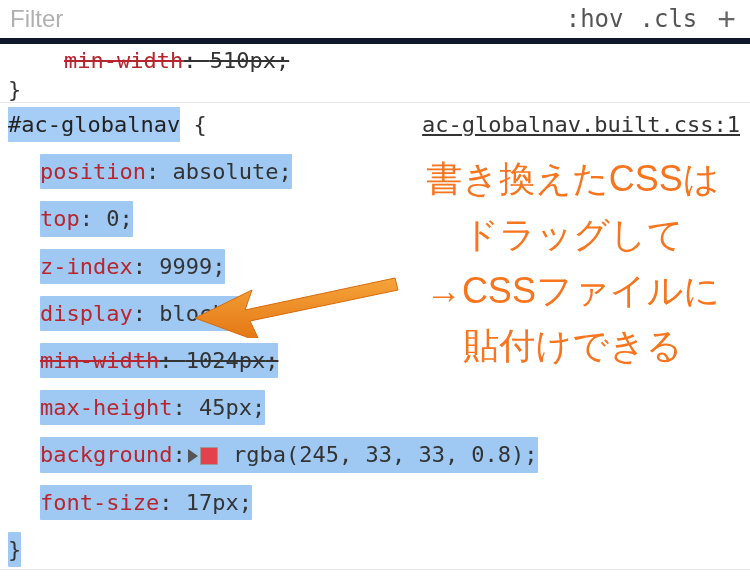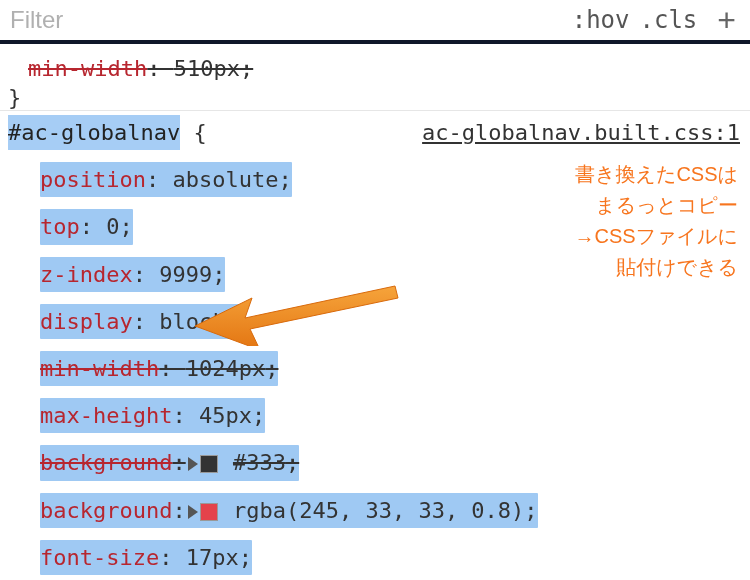--- a/index.html
+++ b/index.html
@@ -7,38 +7,38 @@
     width: 750px;
     height: 580px;
     overflow: hidden;
     font-family: Menlo, Consolas, monospace;
     font-size: 22px;
     background: #fff;
     color: #222;
   }
   .toolbar {
     height: 44px;
-    border-bottom: 4px solid #0f172a;
+    border-bottom: 6px solid #0f172a;
     display: flex;
     align-items: center;
     padding: 0 10px;
     font-family: "Helvetica Neue", Arial, sans-serif;
   }
   .filter-input {
     flex: 1;
     border: none;
     outline: none;
     font-size: 24px;
     color: #222;
     background: transparent;
     font-family: "Helvetica Neue", Arial, sans-serif;
   }
   .filter-input::placeholder { color: #b0b0b0; }
   .tb-btn {
-    margin-left: 10px;
+    margin-left: 16px;
     color: #555;
     font-size: 24px;
     cursor: pointer;
     font-family: Menlo, Consolas, monospace;
   }
   .plus-btn {
     color: #666;
     font-size: 32px;
     font-weight: 300;
     line-height: 20px;
@@ -98,37 +98,36 @@
   }
 
   
   .annot {
     position:absolute;
     right: 12px;
     top: 48px;
     width: 330px;
     color: #f7751e;
     font-family: "Hiragino Sans","Meiryo",sans-serif;
-    font-size: 20px;
+    font-size: 36px;
     line-height: 1.55;
-    text-align: right;
+    text-align: center;
     pointer-events: none;
   }
   .arrow {
     position:absolute;
     left: 190px;
     top: 165px;
     pointer-events:none;
   }
 
   
   .frag-top {
-    padding-left: 28px;
+    padding-left: 64px;
     line-height:1.5;
-    margin-top:8px;
   }
   .frag-top .prop { color:#b7262f; text-decoration:line-through;}
   .frag-bottom-sel { color:#333; }
   .frag-bottom-sel .ghost { color:#ababab; }
   .bottom-row {
     position: relative;
     padding-top: 2px;
   }
   .bottom-src {
     position:absolute;
@@ -160,32 +159,31 @@
     <span class="sel">#ac-globalnav</span><span class="brace"> {</span>
   </div>
 
   <div id="decls">
       <div class="line"><span class="indent"></span><span class="hl"><span class="prop">position</span><span class="punct">: </span><span class="val">absolute</span><span class="punct">;</span></span></div>
       <div class="line"><span class="indent"></span><span class="hl"><span class="prop">top</span><span class="punct">: </span><span class="val">0</span><span class="punct">;</span></span></div>
       <div class="line"><span class="indent"></span><span class="hl"><span class="prop">z-index</span><span class="punct">: </span><span class="val">9999</span><span class="punct">;</span></span></div>
       <div class="line"><span class="indent"></span><span class="hl"><span class="prop">display</span><span class="punct">: </span><span class="val">block</span><span class="punct">;</span></span></div>
       <div class="line"><span class="indent"></span><span class="hl"><span class="prop strike">min-width</span><span class="punct strike">: </span><span class="val strike">1024px</span><span class="punct strike">;</span></span></div>
       <div class="line"><span class="indent"></span><span class="hl"><span class="prop">max-height</span><span class="punct">: </span><span class="val">45px</span><span class="punct">;</span></span></div>
-      <div class="line"><span class="indent"></span><span class="hl"><span class="prop strike">background</span><span class="punct strike">:</span><span class="tri"></span><span class="swatch" style="background: rgb(51, 51, 51);"></span> <span class="val strike">#333</span><span class="punct strike">;</span></span></div>
       <div class="line"><span class="indent"></span><span class="hl"><span class="prop">background</span><span class="punct">:</span><span class="tri"></span><span class="swatch" style="background: rgba(245, 33, 33, 0.8);"></span> <span class="val">rgba(245, 33, 33, 0.8)</span><span class="punct">;</span></span></div>
       <div class="line"><span class="indent"></span><span class="hl"><span class="prop">font-size</span><span class="punct">: </span><span class="val">17px</span><span class="punct">;</span></span></div>
     </div>
 
   <div class="line">
     <span class="brace hl">}</span>
   </div>
 
   <div class="annot">
     <div>書き換えたCSSは</div>
-    <div>まるっとコピー</div>
+    <div>ドラッグして</div>
     <div>→CSSファイルに</div>
     <div>貼付けできる</div>
   </div>
 
   <svg class="arrow" width="210" height="70" viewBox="0 0 210 70">
     <defs>
       <linearGradient id="g" x1="0" y1="0" x2="0" y2="1">
         <stop offset="0" stop-color="#f6a43b"></stop>
         <stop offset="1" stop-color="#e37512"></stop>
       </linearGradient>

